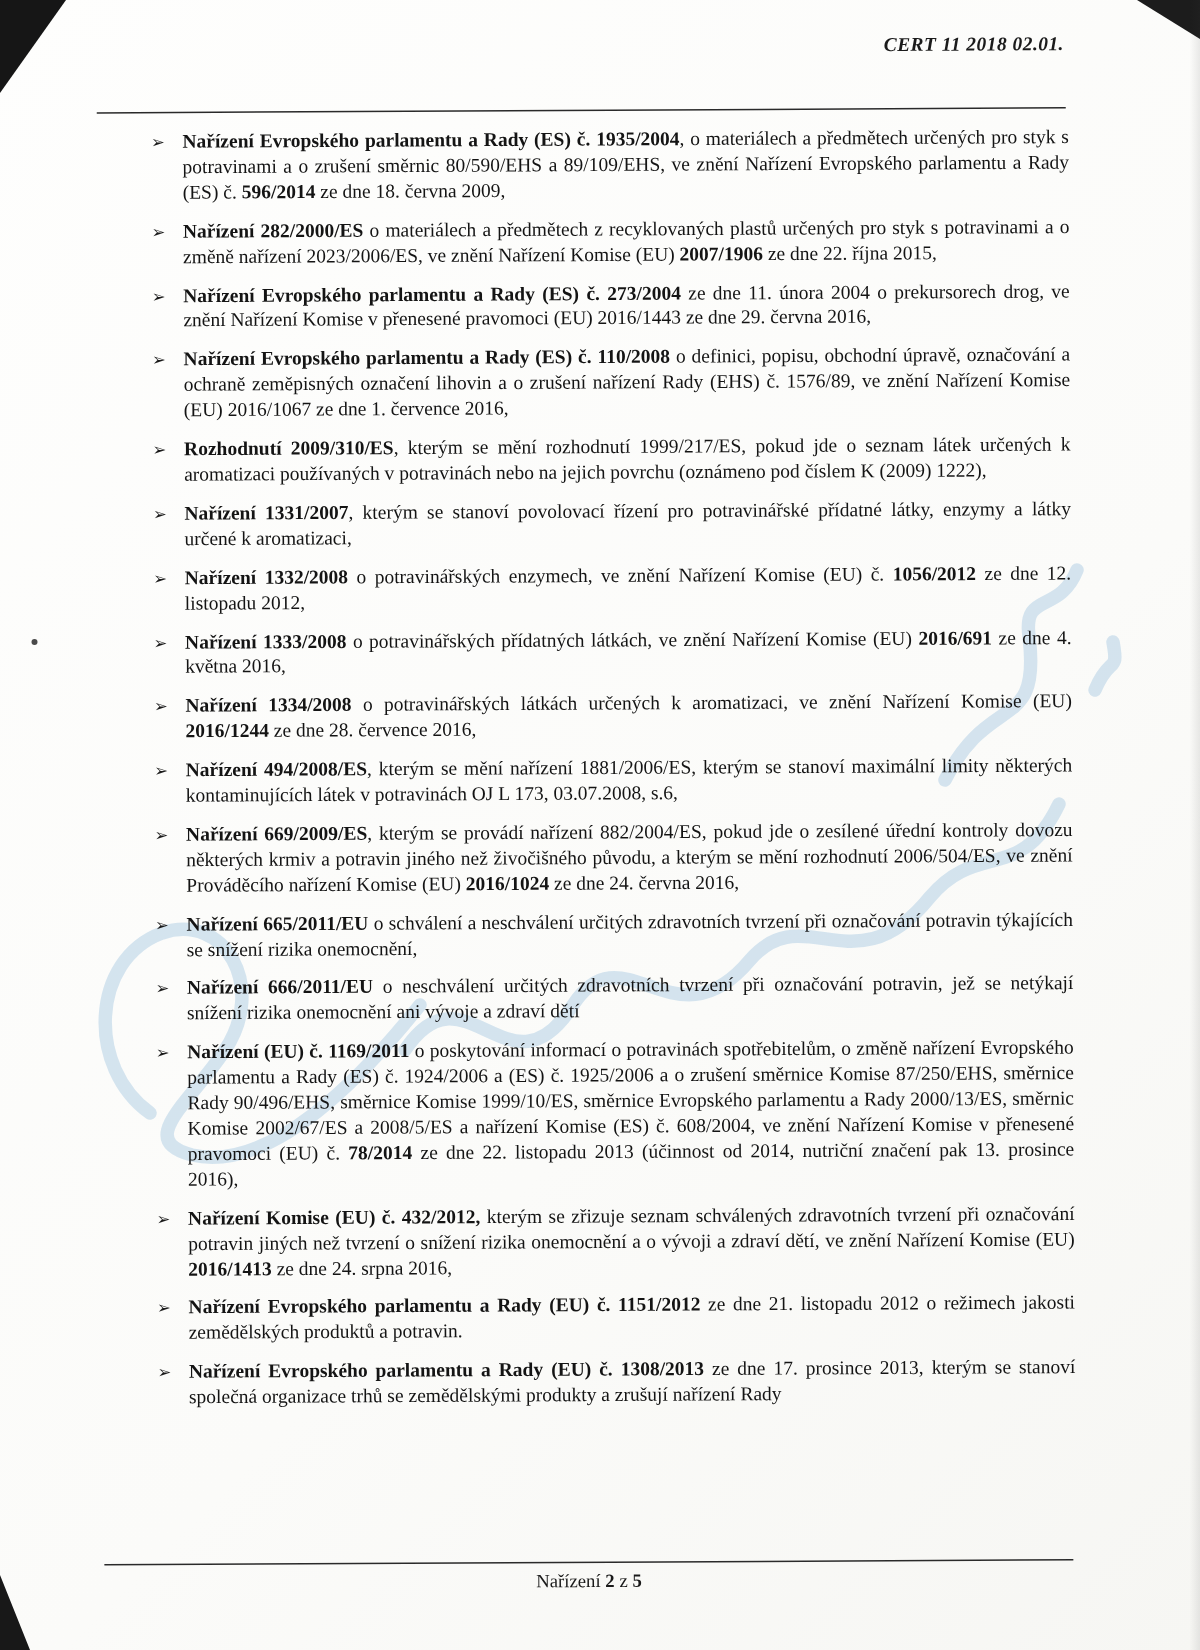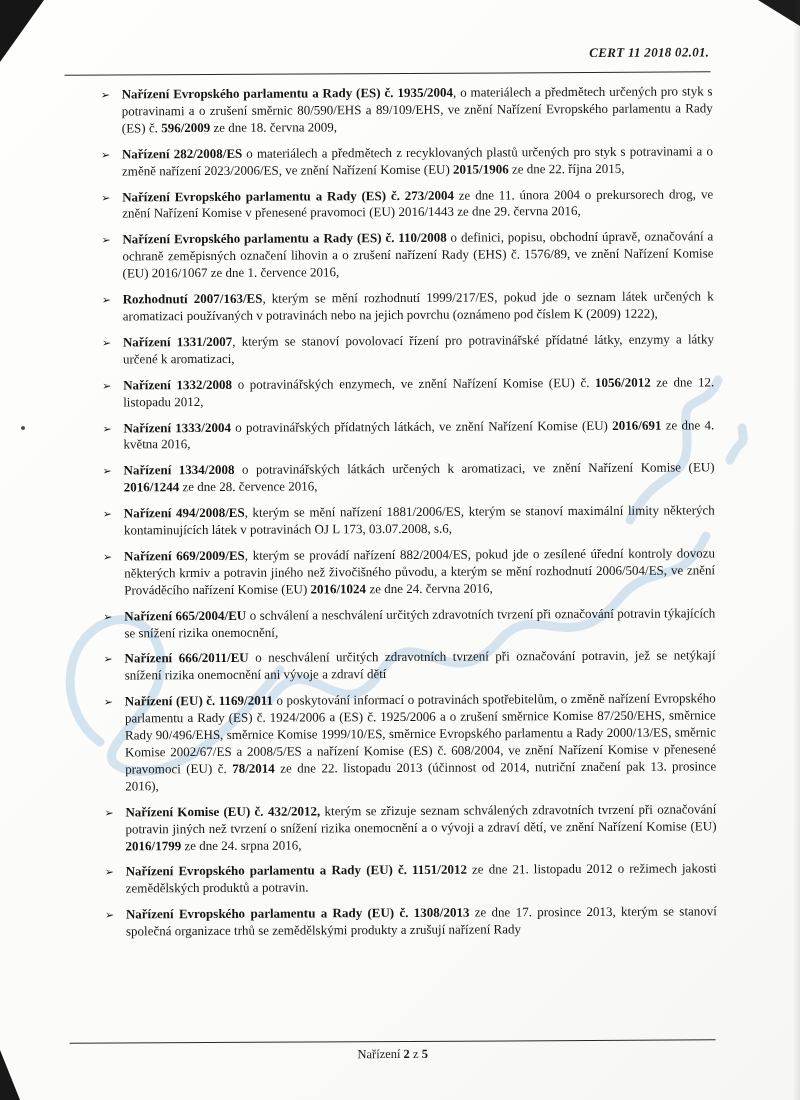--- a/index.html
+++ b/index.html
@@ -49,21 +49,21 @@
     opacity: 0.5;
     pointer-events: none;
   }
   
   .rot {
     position: absolute; inset: 0;
     transform: rotate(-0.3deg);
     transform-origin: 50% 50%;
   }
   .doc-code {
-    position: absolute; top: 46px; right: 88px;
+    position: absolute; top: 23px; right: 88px;
     font-size: 13px; font-weight: 700; font-style: italic;
     letter-spacing: 0.3px;
     color: #1b1b1b;
   }
   .rule-top {
     position: absolute; top: 73px; left: 67px; width: 646px;
     border-top: 1.8px solid #2a2a2a;
   }
   .reg-list {
     position: absolute; top: 85px; left: 103px; width: 612px;
@@ -110,35 +110,35 @@
     </g>
   </svg>
 
   <div class="rot">
 
     <div class="doc-code">CERT 11 2018 02.01.</div>
 
     <div class="rule-top"></div>
 
     <ul class="reg-list">
-        <li class="reg-item"><span class="bullet">➢</span><span class="reg-text"><b>Nařízení Evropského parlamentu a Rady (ES) č. 1935/2004</b><span>, o materiálech a předmětech určených pro styk s potravinami a o zrušení směrnic 80/590/EHS a 89/109/EHS, ve znění Nařízení Evropského parlamentu a Rady (ES) č. </span><b>596/2009</b><span> ze dne 18. června 2009,</span></span></li>
-        <li class="reg-item"><span class="bullet">➢</span><span class="reg-text"><b>Nařízení 282/2008/ES</b><span> o materiálech a předmětech z recyklovaných plastů určených pro styk s potravinami a o změně nařízení 2023/2006/ES, ve znění Nařízení Komise (EU) </span><b>2015/1906</b><span> ze dne 22. října 2015,</span></span></li>
+        <li class="reg-item"><span class="bullet">➢</span><span class="reg-text"><b>Nařízení Evropského parlamentu a Rady (ES) č. 1935/2004</b><span>, o materiálech a předmětech určených pro styk s potravinami a o zrušení směrnic 80/590/EHS a 89/109/EHS, ve znění Nařízení Evropského parlamentu a Rady (ES) č. </span><b>596/2014</b><span> ze dne 18. června 2009,</span></span></li>
+        <li class="reg-item"><span class="bullet">➢</span><span class="reg-text"><b>Nařízení 282/2000/ES</b><span> o materiálech a předmětech z recyklovaných plastů určených pro styk s potravinami a o změně nařízení 2023/2006/ES, ve znění Nařízení Komise (EU) </span><b>2007/1906</b><span> ze dne 22. října 2015,</span></span></li>
         <li class="reg-item"><span class="bullet">➢</span><span class="reg-text"><b>Nařízení Evropského parlamentu a Rady (ES) č. 273/2004</b><span> ze dne 11. února 2004 o prekursorech drog, ve znění Nařízení Komise v přenesené pravomoci (EU) 2016/1443 ze dne 29. června 2016,</span></span></li>
         <li class="reg-item"><span class="bullet">➢</span><span class="reg-text"><b>Nařízení Evropského parlamentu a Rady (ES) č. 110/2008</b><span> o definici, popisu, obchodní úpravě, označování a ochraně zeměpisných označení lihovin a o zrušení nařízení Rady (EHS) č. 1576/89, ve znění Nařízení Komise (EU) 2016/1067 ze dne 1. července 2016,</span></span></li>
-        <li class="reg-item"><span class="bullet">➢</span><span class="reg-text"><b>Rozhodnutí 2007/163/ES</b><span>, kterým se mění rozhodnutí 1999/217/ES, pokud jde o seznam látek určených k aromatizaci používaných v potravinách nebo na jejich povrchu (oznámeno pod číslem K (2009) 1222),</span></span></li>
+        <li class="reg-item"><span class="bullet">➢</span><span class="reg-text"><b>Rozhodnutí 2009/310/ES</b><span>, kterým se mění rozhodnutí 1999/217/ES, pokud jde o seznam látek určených k aromatizaci používaných v potravinách nebo na jejich povrchu (oznámeno pod číslem K (2009) 1222),</span></span></li>
         <li class="reg-item"><span class="bullet">➢</span><span class="reg-text"><b>Nařízení 1331/2007</b><span>, kterým se stanoví povolovací řízení pro potravinářské přídatné látky, enzymy a látky určené k aromatizaci,</span></span></li>
         <li class="reg-item"><span class="bullet">➢</span><span class="reg-text"><b>Nařízení 1332/2008</b><span> o potravinářských enzymech, ve znění Nařízení Komise (EU) č. </span><b>1056/2012</b><span> ze dne 12. listopadu 2012,</span></span></li>
-        <li class="reg-item"><span class="bullet">➢</span><span class="reg-text"><b>Nařízení 1333/2004</b><span> o potravinářských přídatných látkách, ve znění Nařízení Komise (EU) </span><b>2016/691</b><span> ze dne 4. května 2016,</span></span></li>
+        <li class="reg-item"><span class="bullet">➢</span><span class="reg-text"><b>Nařízení 1333/2008</b><span> o potravinářských přídatných látkách, ve znění Nařízení Komise (EU) </span><b>2016/691</b><span> ze dne 4. května 2016,</span></span></li>
         <li class="reg-item"><span class="bullet">➢</span><span class="reg-text"><b>Nařízení 1334/2008</b><span> o potravinářských látkách určených k aromatizaci, ve znění Nařízení Komise (EU) </span><b>2016/1244</b><span> ze dne 28. července 2016,</span></span></li>
         <li class="reg-item"><span class="bullet">➢</span><span class="reg-text"><b>Nařízení 494/2008/ES</b><span>, kterým se mění nařízení 1881/2006/ES, kterým se stanoví maximální limity některých kontaminujících látek v potravinách OJ L 173, 03.07.2008, s.6,</span></span></li>
         <li class="reg-item"><span class="bullet">➢</span><span class="reg-text"><b>Nařízení 669/2009/ES</b><span>, kterým se provádí nařízení 882/2004/ES, pokud jde o zesílené úřední kontroly dovozu některých krmiv a potravin jiného než živočišného původu, a kterým se mění rozhodnutí 2006/504/ES, ve znění Prováděcího nařízení Komise (EU) </span><b>2016/1024</b><span> ze dne 24. června 2016,</span></span></li>
-        <li class="reg-item"><span class="bullet">➢</span><span class="reg-text"><b>Nařízení 665/2004/EU</b><span> o schválení a neschválení určitých zdravotních tvrzení při označování potravin týkajících se snížení rizika onemocnění,</span></span></li>
+        <li class="reg-item"><span class="bullet">➢</span><span class="reg-text"><b>Nařízení 665/2011/EU</b><span> o schválení a neschválení určitých zdravotních tvrzení při označování potravin týkajících se snížení rizika onemocnění,</span></span></li>
         <li class="reg-item"><span class="bullet">➢</span><span class="reg-text"><b>Nařízení 666/2011/EU</b><span> o neschválení určitých zdravotních tvrzení při označování potravin, jež se netýkají snížení rizika onemocnění ani vývoje a zdraví dětí</span></span></li>
         <li class="reg-item"><span class="bullet">➢</span><span class="reg-text"><b>Nařízení (EU) č. 1169/2011</b><span> o poskytování informací o potravinách spotřebitelům, o změně nařízení Evropského parlamentu a Rady (ES) č. 1924/2006 a (ES) č. 1925/2006 a o zrušení směrnice Komise 87/250/EHS, směrnice Rady 90/496/EHS, směrnice Komise 1999/10/ES, směrnice Evropského parlamentu a Rady 2000/13/ES, směrnic Komise 2002/67/ES a 2008/5/ES a nařízení Komise (ES) č. 608/2004, ve znění Nařízení Komise v přenesené pravomoci (EU) č. </span><b>78/2014</b><span> ze dne 22. listopadu 2013 (účinnost od 2014, nutriční značení pak 13. prosince 2016),</span></span></li>
-        <li class="reg-item"><span class="bullet">➢</span><span class="reg-text"><b>Nařízení Komise (EU) č. 432/2012,</b><span> kterým se zřizuje seznam schválených zdravotních tvrzení při označování potravin jiných než tvrzení o snížení rizika onemocnění a o vývoji a zdraví dětí, ve znění Nařízení Komise (EU) </span><b>2016/1799</b><span> ze dne 24. srpna 2016,</span></span></li>
+        <li class="reg-item"><span class="bullet">➢</span><span class="reg-text"><b>Nařízení Komise (EU) č. 432/2012,</b><span> kterým se zřizuje seznam schválených zdravotních tvrzení při označování potravin jiných než tvrzení o snížení rizika onemocnění a o vývoji a zdraví dětí, ve znění Nařízení Komise (EU) </span><b>2016/1413</b><span> ze dne 24. srpna 2016,</span></span></li>
         <li class="reg-item"><span class="bullet">➢</span><span class="reg-text"><b>Nařízení Evropského parlamentu a Rady (EU) č. 1151/2012</b><span> ze dne 21. listopadu 2012 o režimech jakosti zemědělských produktů a potravin.</span></span></li>
         <li class="reg-item"><span class="bullet">➢</span><span class="reg-text"><b>Nařízení Evropského parlamentu a Rady (EU) č. 1308/2013</b><span> ze dne 17. prosince 2013, kterým se stanoví společná organizace trhů se zemědělskými produkty a zrušují nařízení Rady</span></span></li>
       </ul>
 
     <div class="rule-bottom"></div>
 
     <div class="footer-text">
       <span>Nařízení</span>
       <b>2</b>
       <span>z</span>

